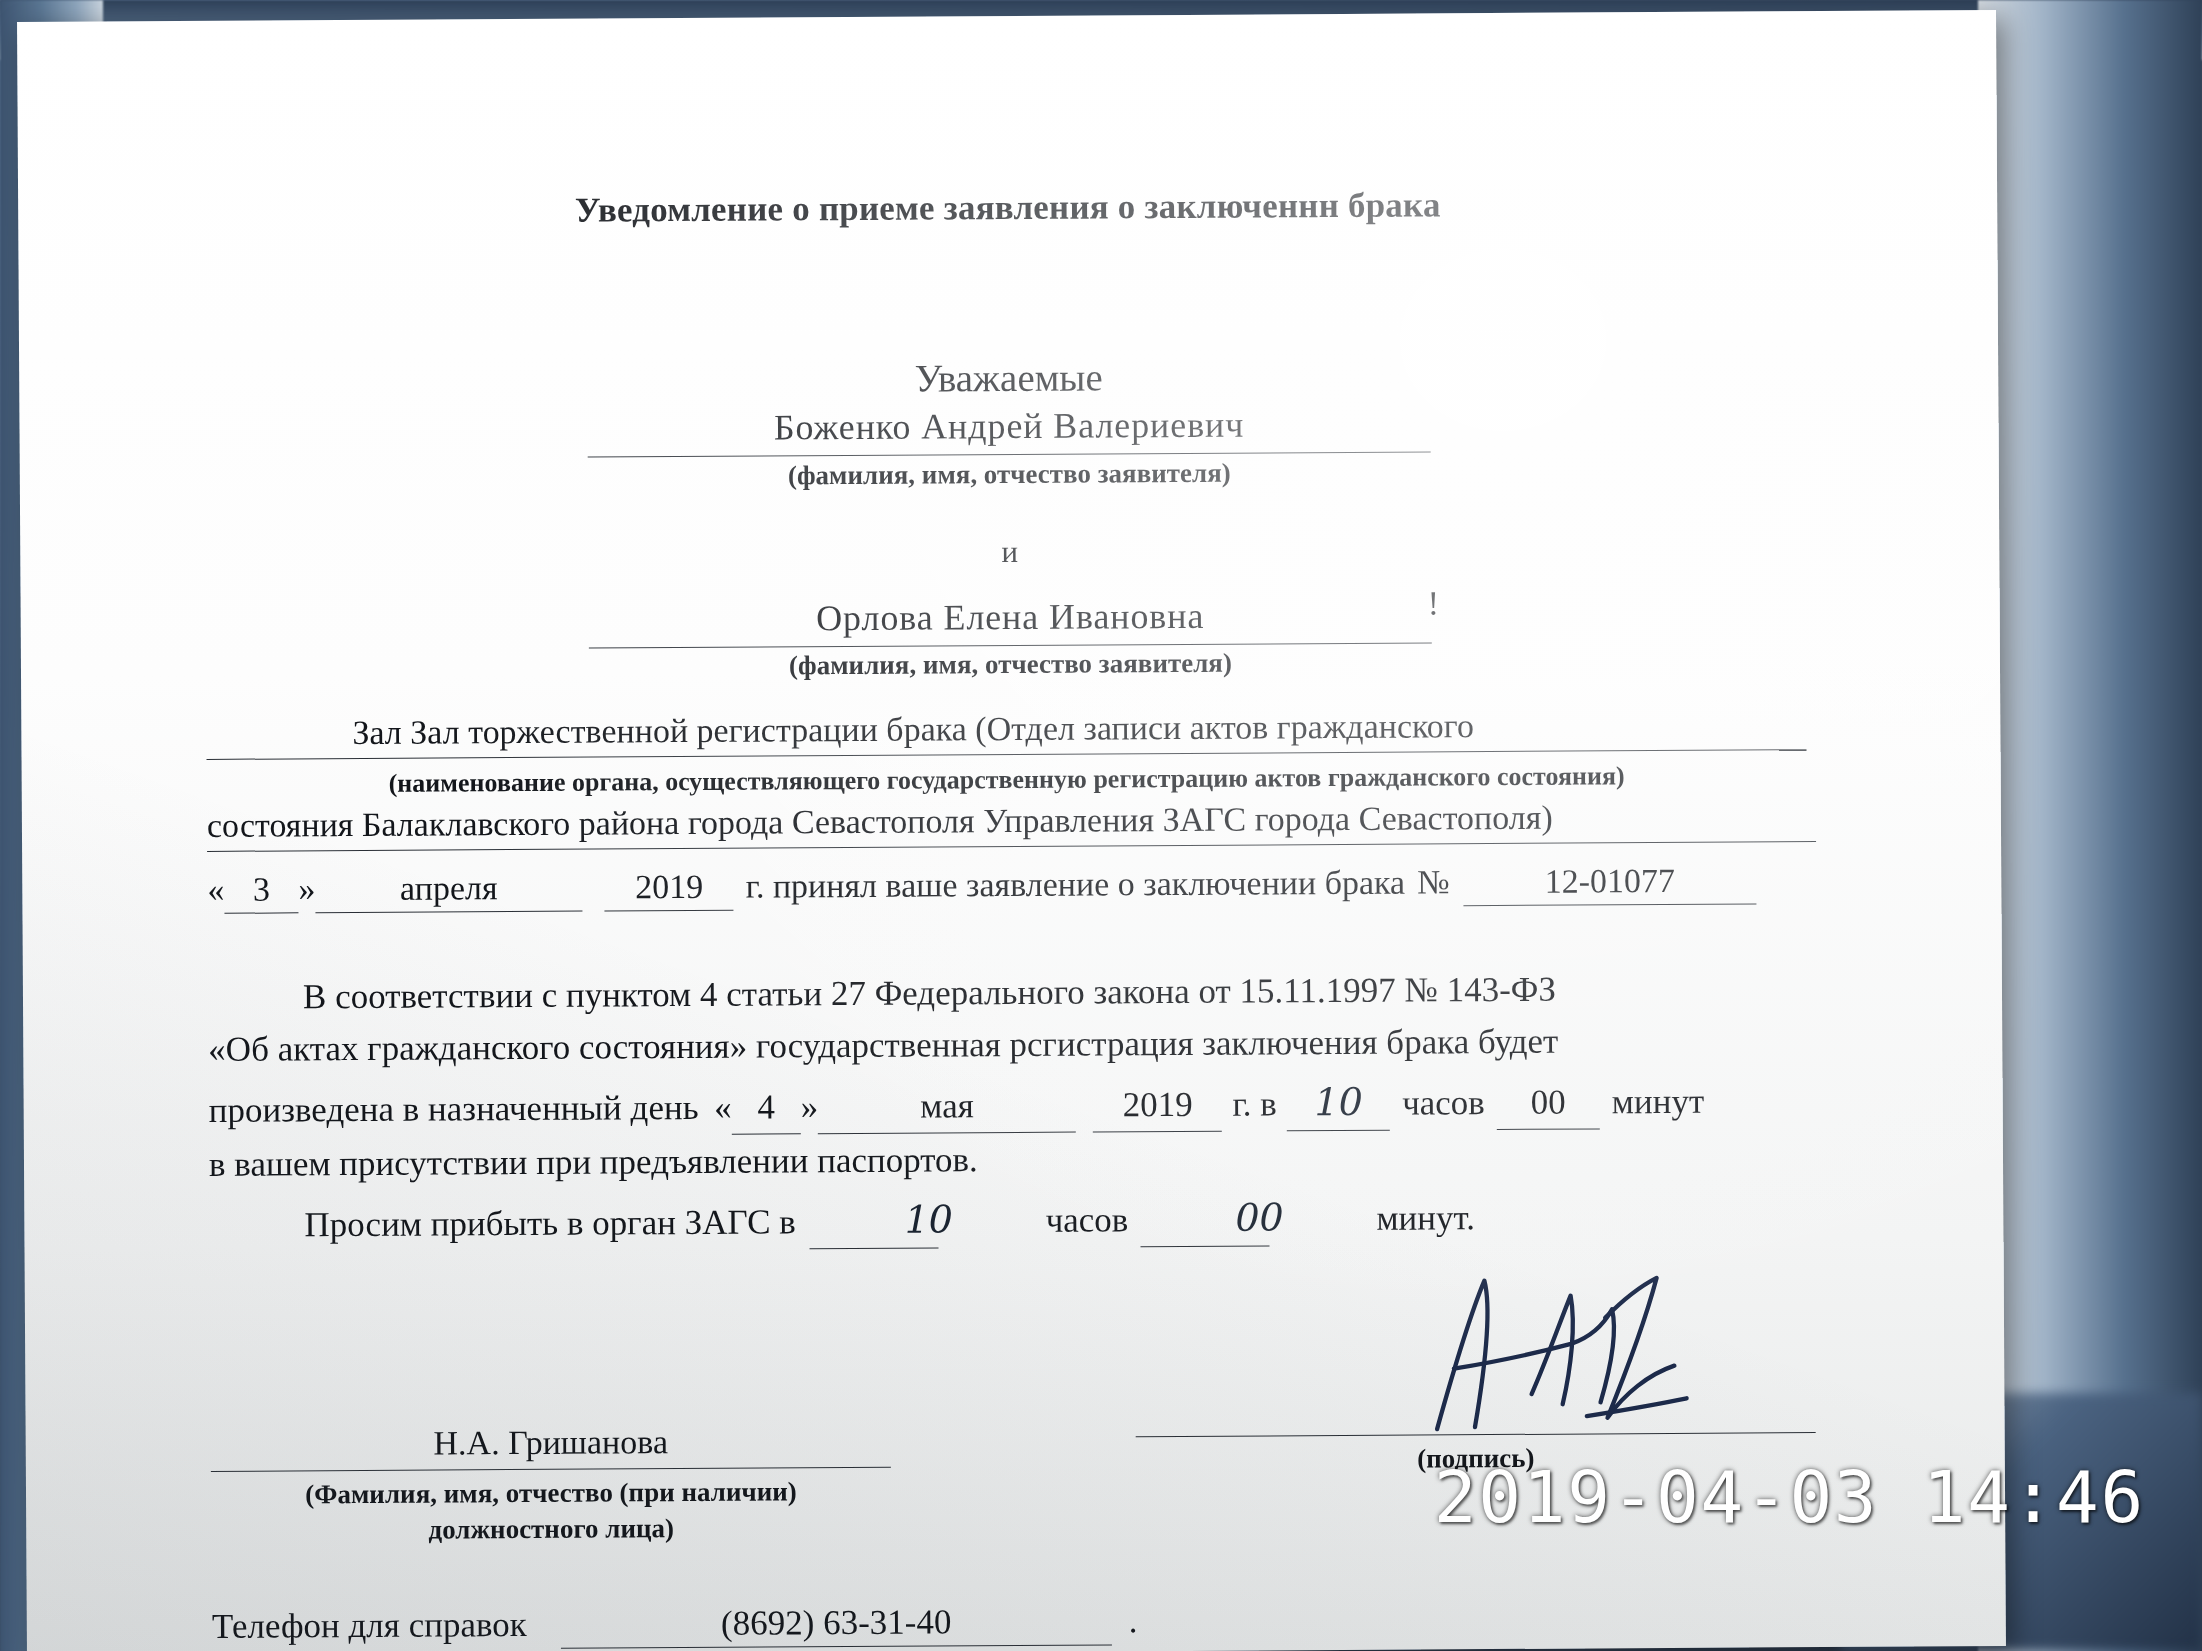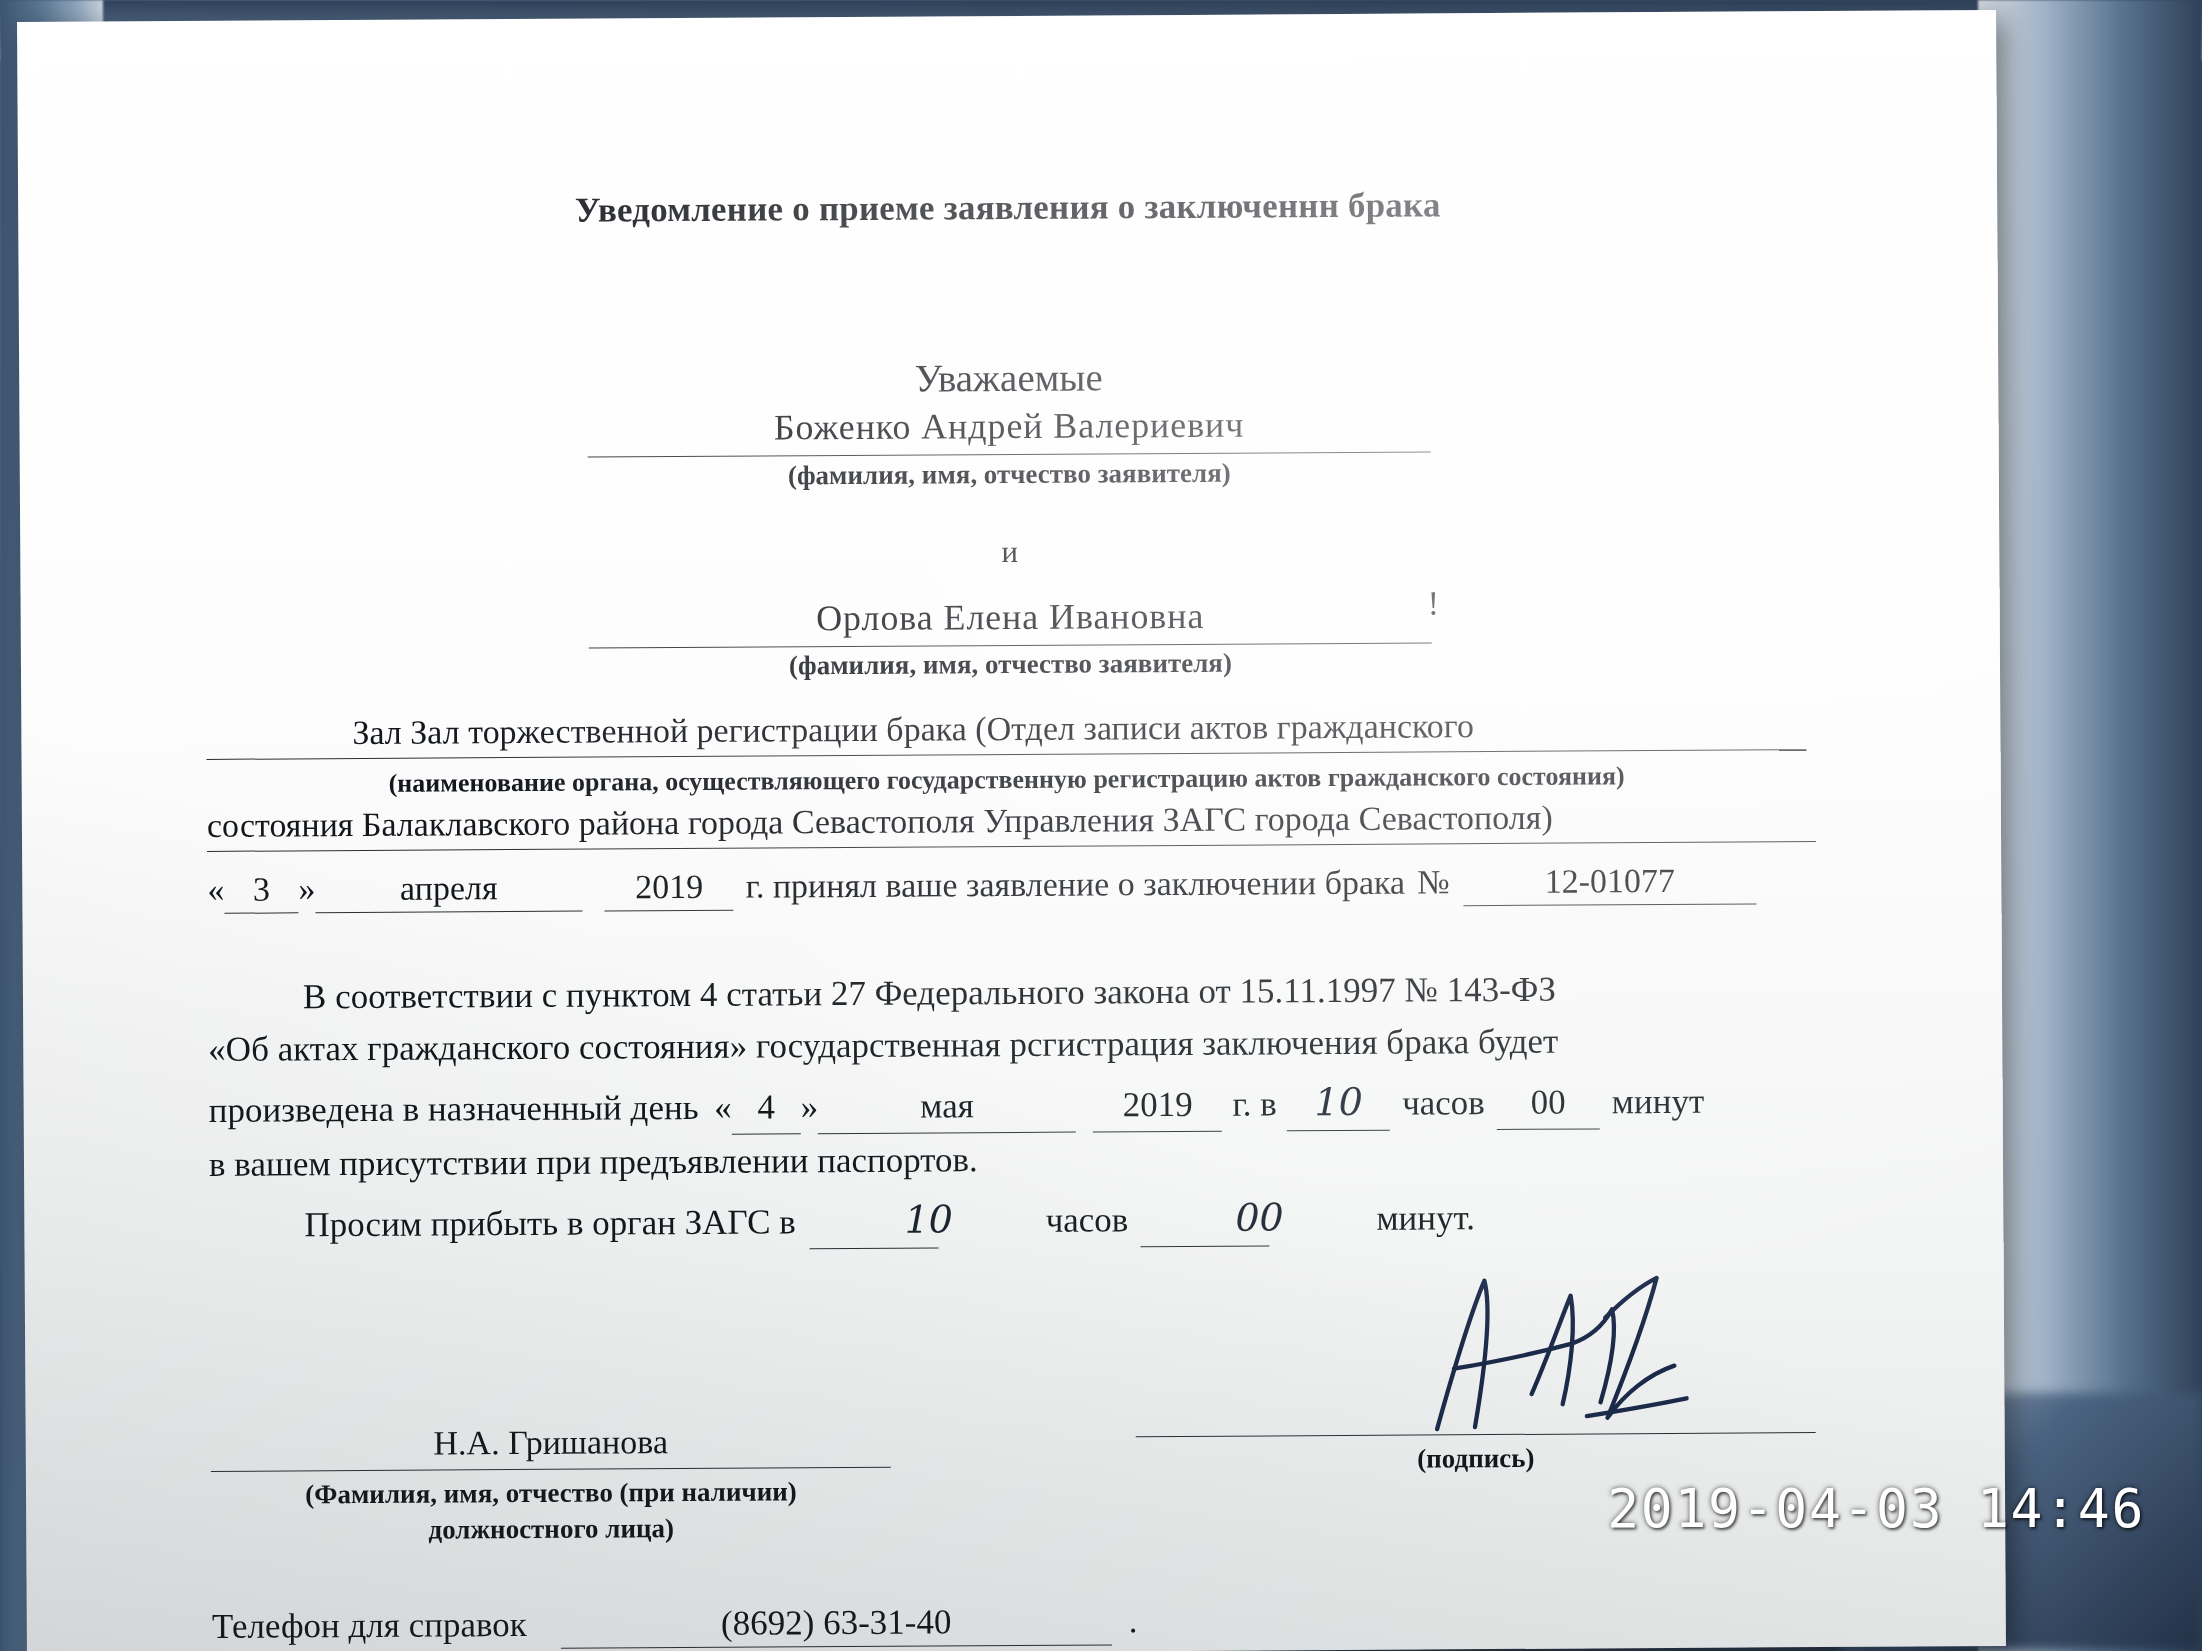--- a/index.html
+++ b/index.html
@@ -257,21 +257,21 @@
     align-items: baseline;
   }
 
   
   .timestamp {
     position: absolute;
     right: 57px;
     bottom: 112px;
     color: #ffffff;
     font-family: "DejaVu Sans Mono", monospace;
-    font-size: 53px;
+    font-size: 71px;
     letter-spacing: 1.7px;
     text-shadow: 0 0 5.2px rgba(0,0,0,0.65), 1.7px 1.7px 2.6px rgba(0,0,0,0.5);
     text-align: center;
   }
 </style>
 </head>
 <body>
 
 <div class="photo">
   <div class="cloth-top"></div>

